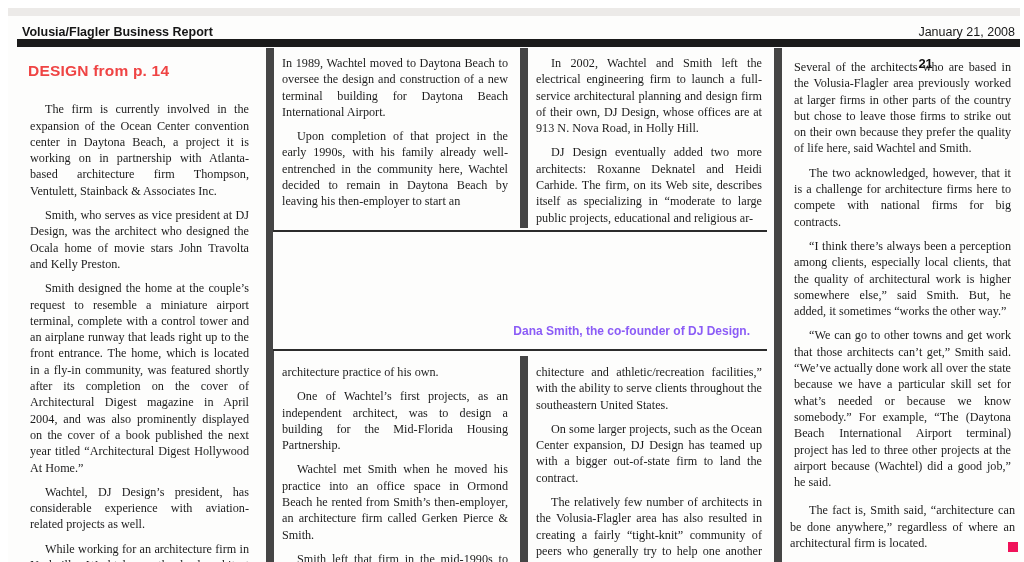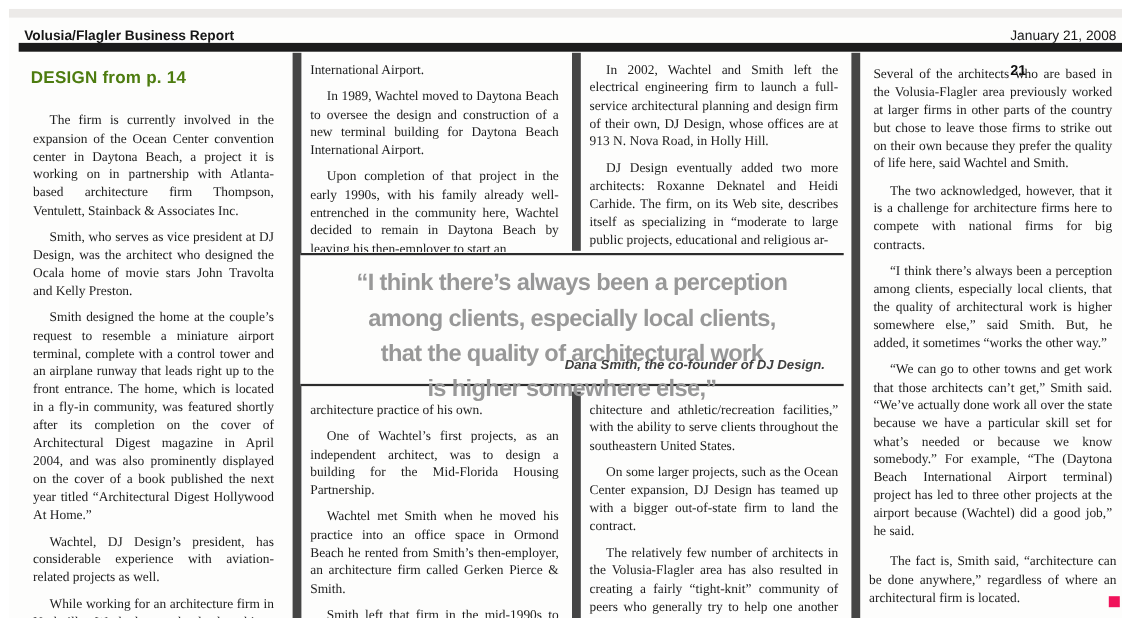--- a/index.html
+++ b/index.html
@@ -36,21 +36,21 @@
   
   .col {
     position: absolute; overflow: hidden;
     font-size: 12.2px; line-height: 16.3px;
     text-align: justify;
   }
   .para { margin: 0; text-indent: 15px; }
   .cont .para:first-child { text-indent: 0; }
   .section-heading {
     font-family: "Liberation Sans", sans-serif;
-    font-weight: 700; font-size: 15.5px; color: #4d7c0f;
+    font-weight: 700; font-size: 15.5px; color: #ef4444;
     text-align: left; margin: 5px 0 10px 2px; letter-spacing: 0.2px;
   }
   .col-1  { left: 10px;  top: 42px;  width: 243px; height: 516px; }
   .col-2t { left: 266px; top: 39px;  width: 242px; height: 182px; }
   .col-3t { left: 520px; top: 39px;  width: 242px; height: 182px; }
   .col-2b { left: 266px; top: 348px; width: 242px; height: 211px; }
   .col-3b { left: 520px; top: 348px; width: 242px; height: 211px; }
   .col-4  { left: 774px; top: 39px;  width: 241px; height: 520px; }
   
   .vrule { position: absolute; width: 1px; background: #454545; }
@@ -66,21 +66,21 @@
   }
   .quote-line {
     font-family: "Liberation Sans", sans-serif;
     font-weight: 700; font-size: 21.5px; line-height: 24px;
     letter-spacing: -0.6px; color: #989898;
     text-align: center; text-indent: 0;
   }
   .quote-attr {
     position: absolute; right: 13px; bottom: 7px;
     font-family: "Liberation Sans", sans-serif;
-    font-weight: 700; font-size: 12px; color: #404040; font-style: italic;
+    font-weight: 700; font-size: 12px; color: #8b5cf6;
   }
   
   .final-para { position: relative; margin: 0; text-indent: 15px; }
   .endmark {
     position: absolute; right: 1px; bottom: 3px;
     width: 10px; height: 10px; display: inline-block;
   }
   .signature {
     margin-top: 15px; font-style: italic; font-size: 13.2px;
     line-height: 18px; text-indent: 28px; text-align: justify;
@@ -109,37 +109,30 @@
     <div>
         <p class="para">The firm is currently involved in the expansion of the Ocean Center convention center in Daytona Beach, a project it is working on in partnership with Atlanta-based architecture firm Thompson, Ventulett, Stainback &amp; Associates Inc.</p>
         <p class="para">Smith, who serves as vice president at DJ Design, was the architect who designed the Ocala home of movie stars John Travolta and Kelly Preston.</p>
         <p class="para">Smith designed the home at the couple’s request to resemble a miniature airport terminal, complete with a control tower and an airplane runway that leads right up to the front entrance. The home, which is located in a fly-in community, was featured shortly after its completion on the cover of Architectural Digest magazine in April 2004, and was also prominently displayed on the cover of a book published the next year titled “Architectural Digest Hollywood At Home.”</p>
         <p class="para">Wachtel, DJ Design’s president, has considerable experience with aviation-related projects as well.</p>
         <p class="para">While working for an architecture firm in Nashville, Wachtel was the lead architect and project manager of an extensive project to expand the Metro Nashville</p>
       </div>
   </div>
 
   <div class="col col-2t cont">
-      <p class="para">International Airport.</p>
       <p class="para">In 1989, Wachtel moved to Daytona Beach to oversee the design and construction of a new terminal building for Daytona Beach International Airport.</p>
       <p class="para">Upon completion of that project in the early 1990s, with his family already well-entrenched in the community here, Wachtel decided to remain in Daytona Beach by leaving his then-employer to start an</p>
     </div>
 
   <div class="col col-3t">
       <p class="para">In 2002, Wachtel and Smith left the electrical engineering firm to launch a full-service architectural planning and design firm of their own, DJ Design, whose offices are at 913 N. Nova Road, in Holly Hill.</p>
       <p class="para">DJ Design eventually added two more architects: Roxanne Deknatel and Heidi Carhide. The firm, on its Web site, describes itself as specializing in “moderate to large public projects, educational and religious ar-</p>
     </div>
 
   <div class="quote-block">
-    <div>
-        <p class="quote-line">“I think there’s always been a perception</p>
-        <p class="quote-line">among clients, especially local clients,</p>
-        <p class="quote-line">that the quality of architectural work</p>
-        <p class="quote-line">is higher somewhere else,”</p>
-      </div>
     <div class="quote-attr">Dana Smith, the co-founder of DJ Design.</div>
   </div>
 
   <div class="col col-2b cont">
       <p class="para">architecture practice of his own.</p>
       <p class="para">One of Wachtel’s first projects, as an independent architect, was to design a building for the Mid-Florida Housing Partnership.</p>
       <p class="para">Wachtel met Smith when he moved his practice into an office space in Ormond Beach he rented from Smith’s then-employer, an architecture firm called Gerken Pierce &amp; Smith.</p>
       <p class="para">Smith left that firm in the mid-1990s to start an architecture division for an electrical engineering firm. Wachtel joined the division a couple of years later.</p>
     </div>
 

